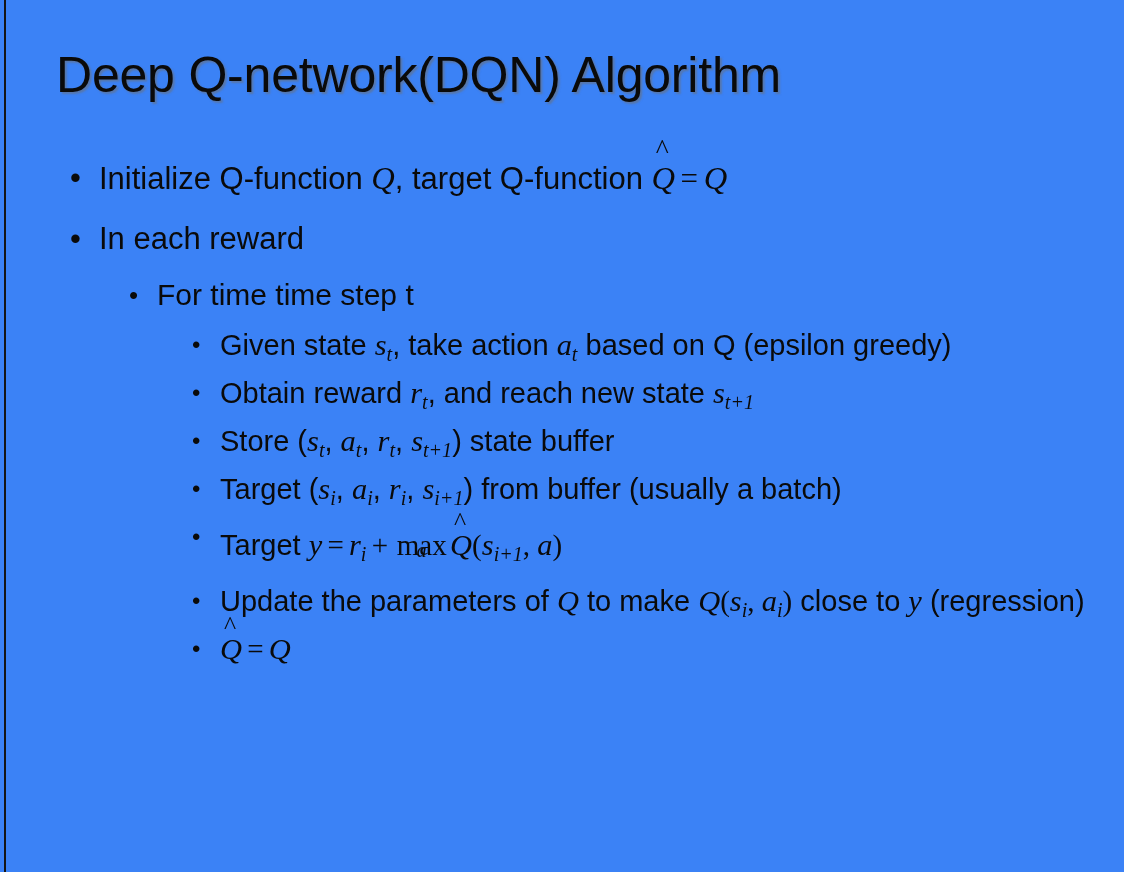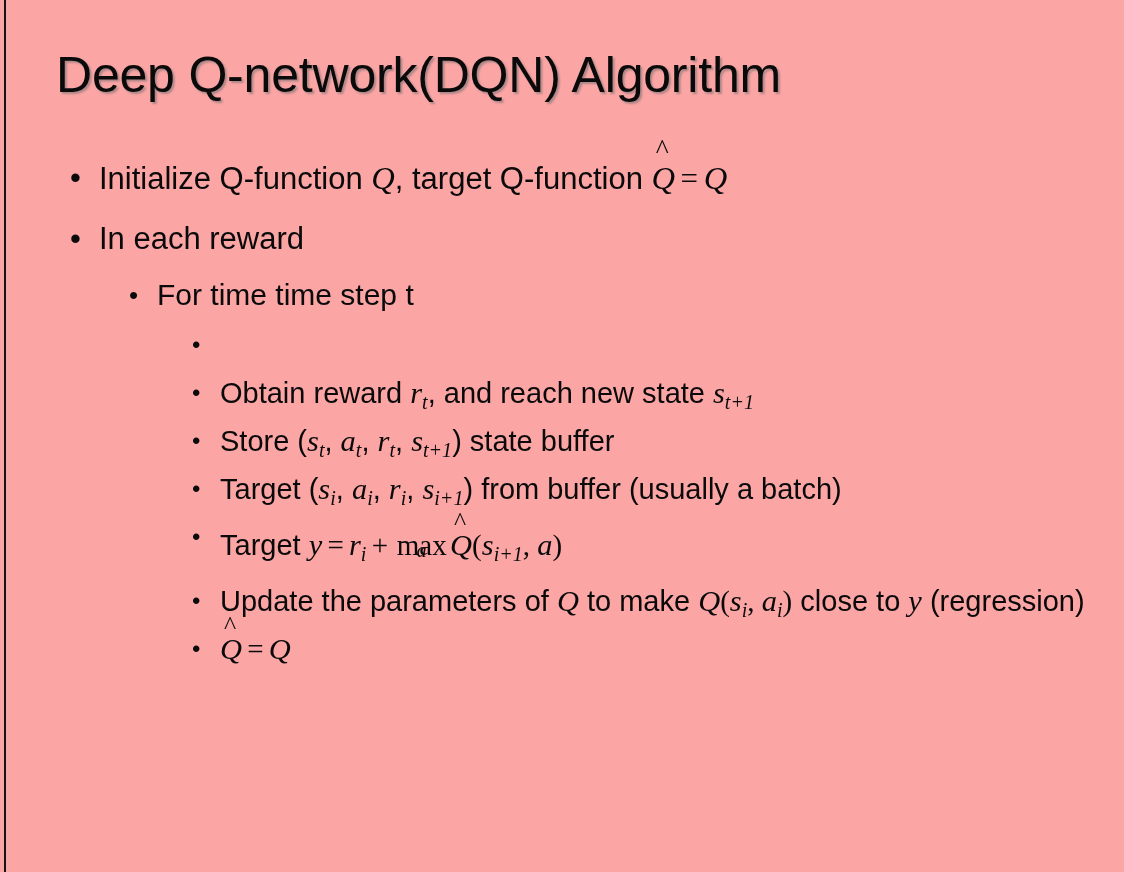--- a/index.html
+++ b/index.html
@@ -8,21 +8,21 @@
     background: #ffffff;
   }
   body {
     font-family: "Liberation Sans", sans-serif;
   }
 
   #slide {
     position: relative;
     width: 1124px;
     height: 872px;
-    background: #fca5a5;
+    background: #3b82f6;
     overflow: hidden;
     box-sizing: border-box;
   }
 
   
   #left-rule {
     position: absolute;
     left: 4px;
     top: 0;
     width: 2px;
@@ -184,20 +184,21 @@
       <span class="text">In each reward</span>
     </div>
 
     <div class="bullet-row lvl2">
       <span class="marker">•</span>
       <span class="text">For time time step t</span>
     </div>
 
     <div class="bullet-row lvl3">
       <span class="marker">•</span>
+      <span class="text"><span>Given state </span><span class="math"><span>s</span><sub>t</sub></span><span>, take action </span><span class="math"><span>a</span><sub>t</sub></span><span> based on Q (epsilon greedy)</span></span>
     </div>
 
     <div class="bullet-row lvl3">
       <span class="marker">•</span>
       <span class="text"><span>Obtain reward </span><span class="math"><span>r</span><sub>t</sub></span><span>, and reach new state </span><span class="math"><span>s</span><sub>t+1</sub></span></span>
     </div>
 
     <div class="bullet-row lvl3">
       <span class="marker">•</span>
       <span class="text"><span>Store (</span><span class="math"><span>s</span><sub>t</sub></span><span>, </span><span class="math"><span>a</span><sub>t</sub></span><span>, </span><span class="math"><span>r</span><sub>t</sub></span><span>, </span><span class="math"><span>s</span><sub>t+1</sub></span><span>) state buffer</span></span>

